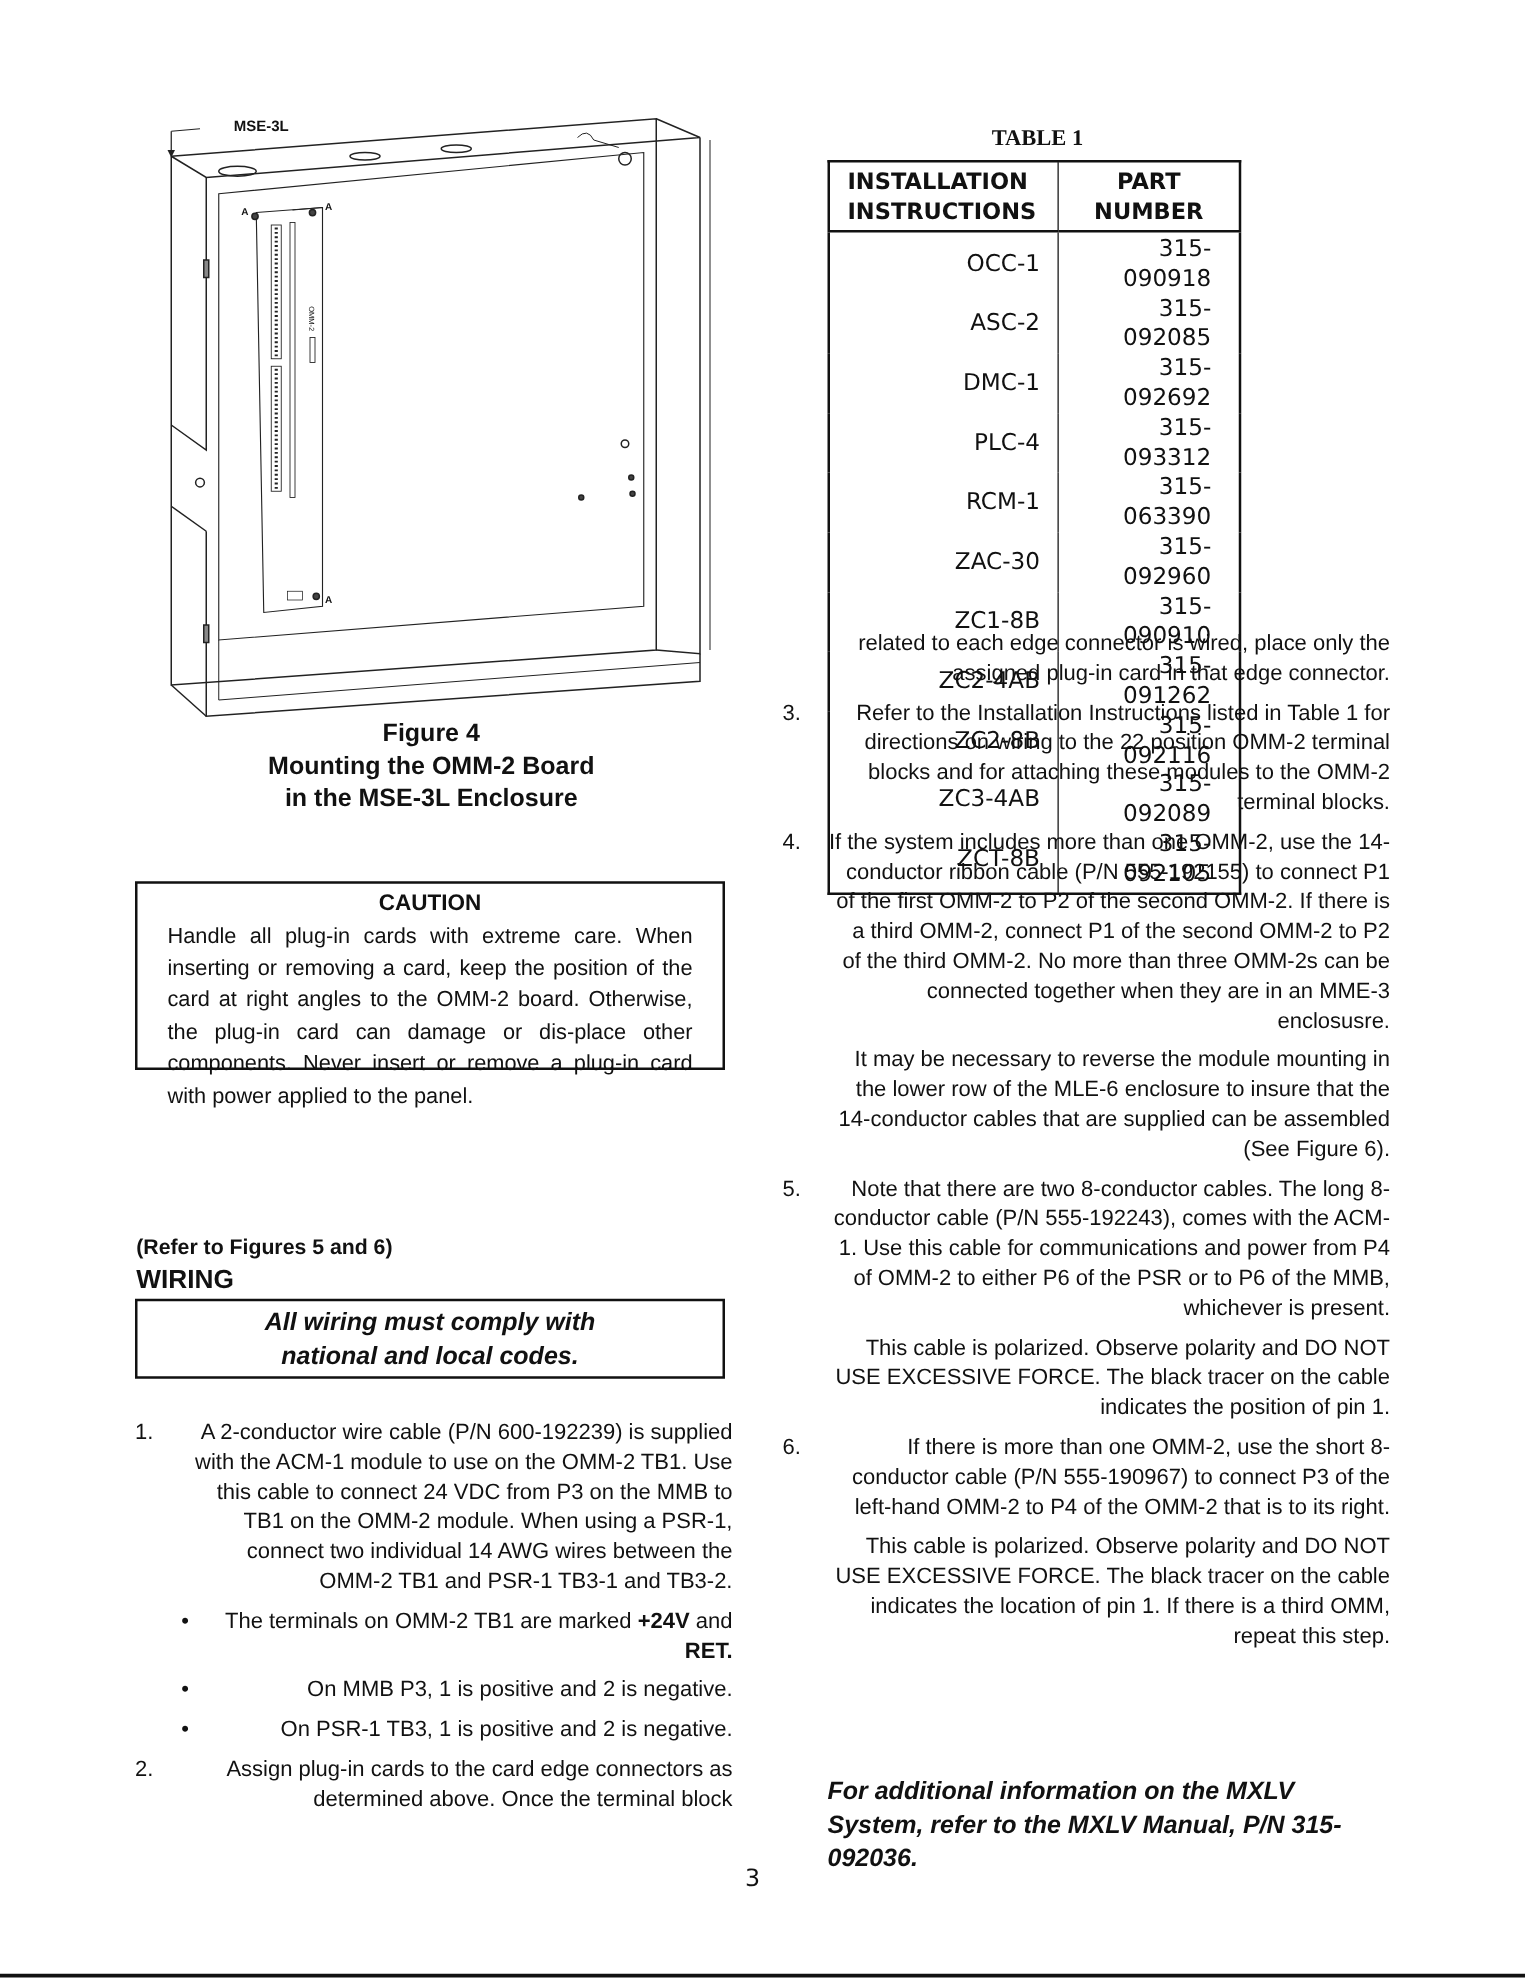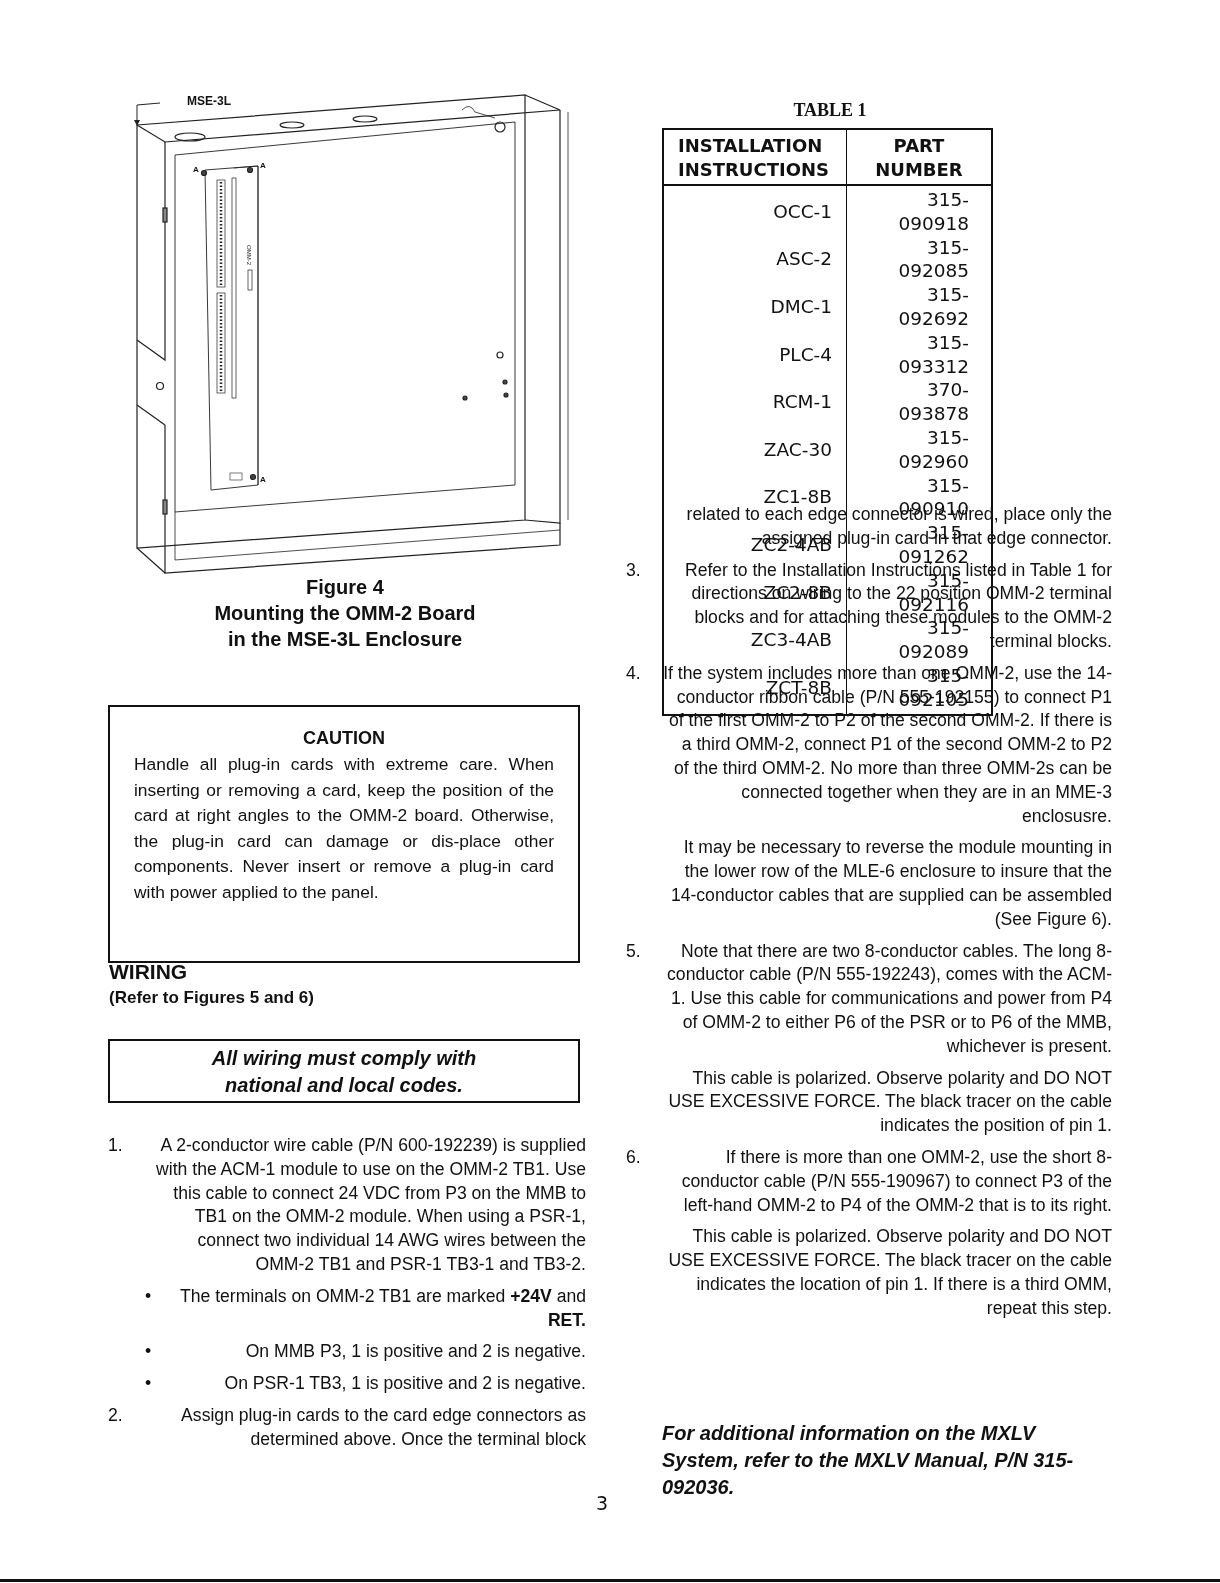--- a/index.html
+++ b/index.html
@@ -4,26 +4,26 @@
 <style>
   html, body { margin: 0; padding: 0; background: #ffffff; }
   body { width: 1220px; height: 1583px; position: relative; overflow: hidden; color: #111; font-family: "Liberation Sans", sans-serif; }
   .abs { position: absolute; }
 
   
   #figure { left: 120px; top: 80px; width: 460px; height: 500px; }
   .fig-caption { left: 108px; top: 574px; width: 474px; text-align: center; font-weight: bold; font-size: 20px; line-height: 26px; }
 
   
-  .caution { left: 108px; top: 705px; width: 472px; height: 258px; border: 2px solid #111; box-sizing: border-box; padding: 20px 24px 0 24px; font-size: 17.4px; line-height: 25.5px; }
+  .caution { left: 108px; top: 705px; width: 472px; height: 151px; border: 2px solid #111; box-sizing: border-box; padding: 4px 24px 0 24px; font-size: 17.4px; line-height: 25.5px; }
   .caution-title { text-align: center; font-weight: bold; font-size: 18px; line-height: 22px; margin-bottom: 3px; }
   .caution-body { text-align: justify; }
 
   
-  .wiring-h { left: 109px; top: 960px; font-weight: bold; font-size: 21px; }
+  .wiring-h { left: 109px; top: 1012px; font-weight: bold; font-size: 21px; }
   .wiring-sub { left: 109px; top: 988px; font-weight: bold; font-size: 17px; }
 
   .codes-box { left: 108px; top: 1039px; width: 472px; height: 64px; border: 2px solid #111; box-sizing: border-box; text-align: center; font-weight: bold; font-style: italic; font-size: 20px; line-height: 27px; padding-top: 4px; }
 
   
   .col { font-size: 17.6px; line-height: 23.8px; }
   .item { position: relative; padding-left: 37px; text-align: right; }
   .num { position: absolute; left: 0; top: 0; }
   .para { margin-top: 8px; }
   .bullet { position: relative; padding-left: 24px; margin-top: 8px; }
@@ -179,21 +179,21 @@
       <tr>
         <td class="c1">DMC-1</td>
         <td class="c2">315-092692</td>
       </tr>
       <tr>
         <td class="c1">PLC-4</td>
         <td class="c2">315-093312</td>
       </tr>
       <tr>
         <td class="c1">RCM-1</td>
-        <td class="c2">370-093878</td>
+        <td class="c2">315-063390</td>
       </tr>
       <tr>
         <td class="c1">ZAC-30</td>
         <td class="c2">315-092960</td>
       </tr>
       <tr>
         <td class="c1">ZC1-8B</td>
         <td class="c2">315-090910</td>
       </tr>
       <tr>

